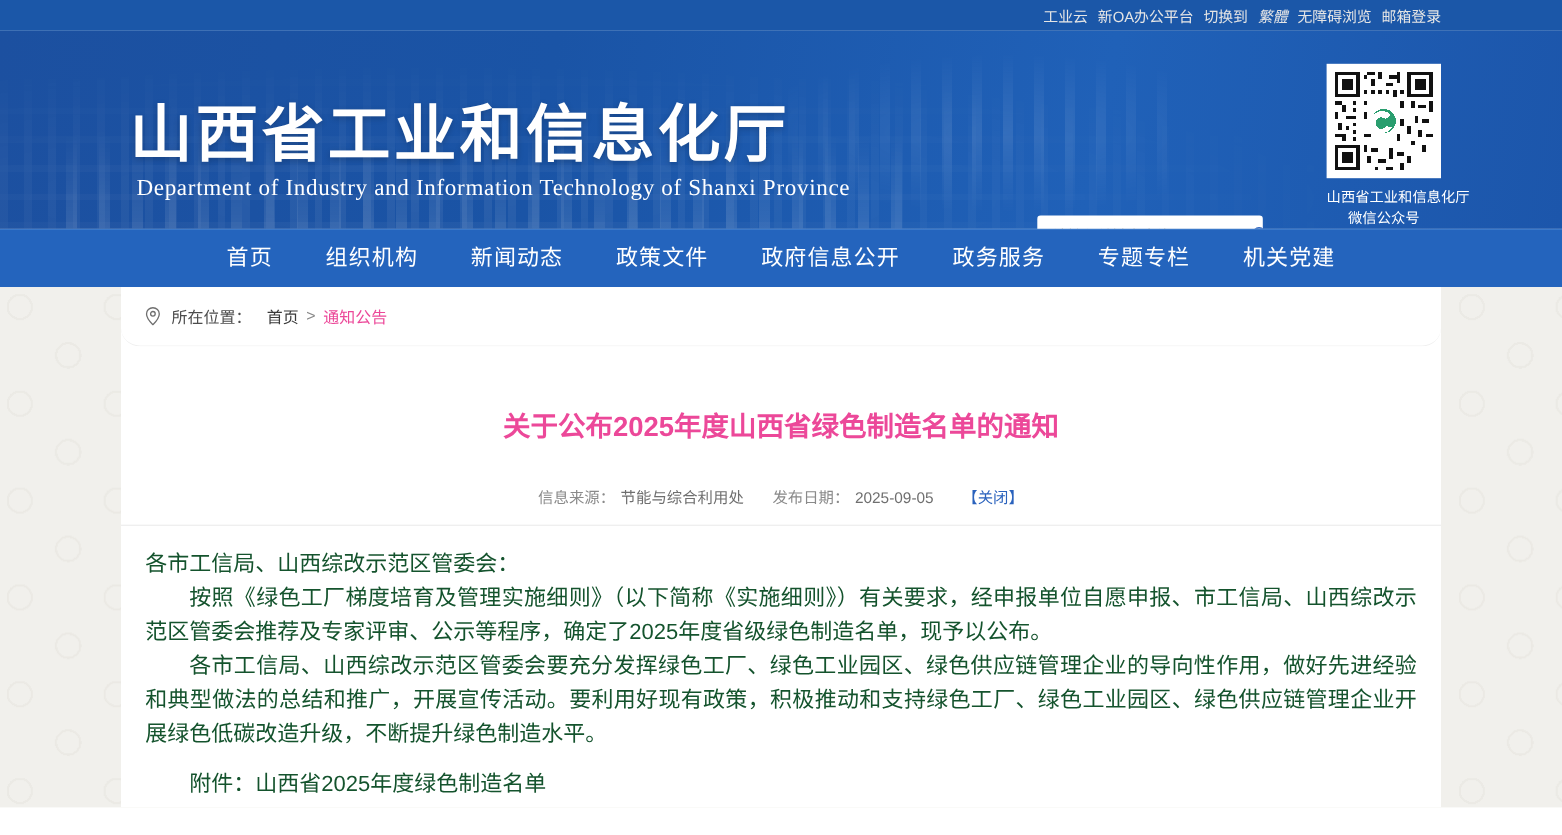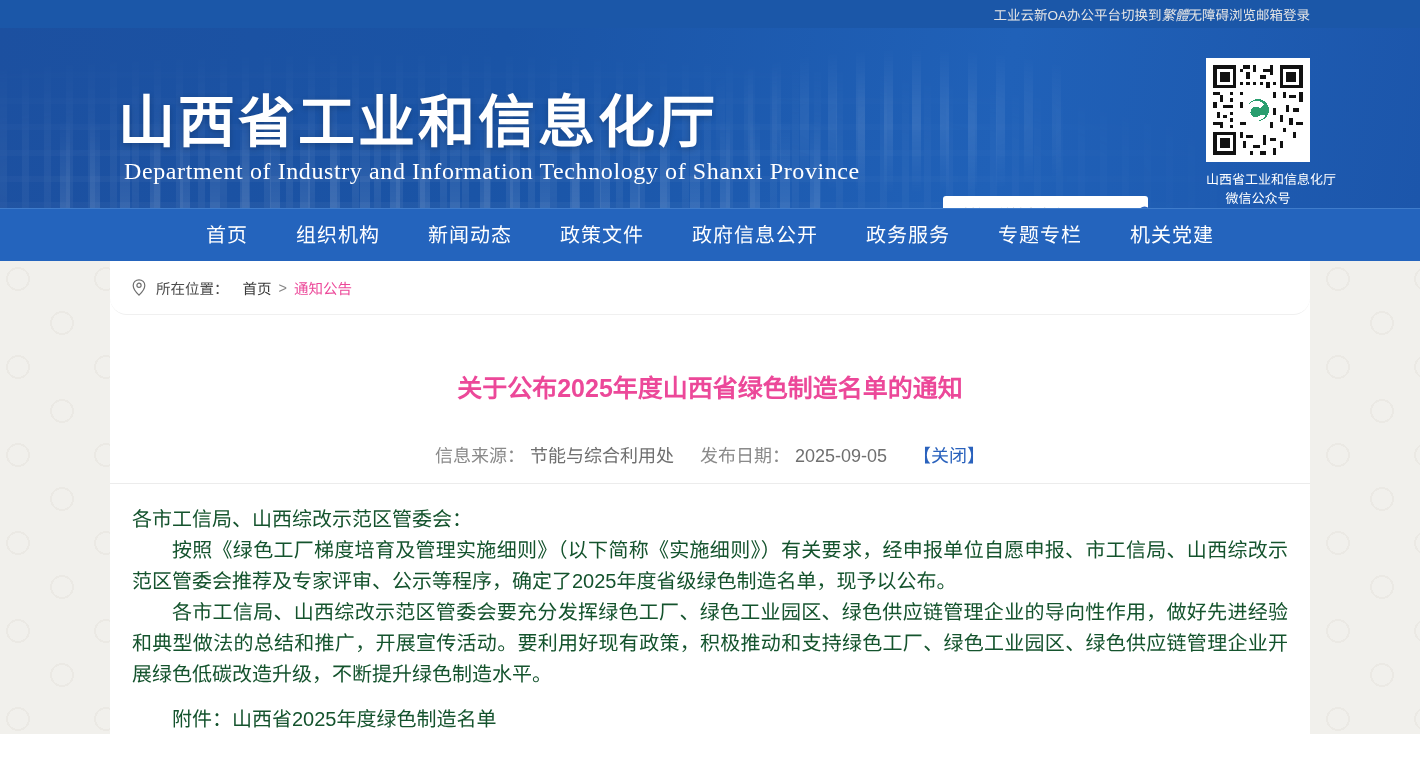--- a/index.html
+++ b/index.html
@@ -16,20 +16,21 @@
     height: 28px;
     background: #1b57a8;
     display: flex;
     align-items: center;
     justify-content: flex-end;
     padding-right: 110px;
     font-size: 13.5px;
     color: #e5e5e5;
   }
   .topbar .tb-item {
+    margin-left: 9px;
     white-space: nowrap;
   }
   .topbar .tb-item:first-child { margin-left: 0; }
   .tb-trad { font-style: italic; font-family: "Liberation Serif", serif; }
 
   
   .header {
     position: relative;
     height: 180px;
     background: linear-gradient(100deg, #1c50a0 0%, #1a54a6 35%, #2061b8 70%, #1c56ab 100%);
@@ -71,21 +72,21 @@
     font-size: 57px;
     font-weight: bold;
     letter-spacing: 3px;
     text-shadow: 0 2px 6px rgba(0,0,0,.2);
     font-family: "Liberation Serif", "DejaVu Serif", serif;
   }
   .site-subtitle {
     position: absolute;
     left: 124px; top: 130px;
     color: #ffffff;
-    font-size: 24px;
+    font-size: 21px;
     letter-spacing: .6px;
     font-family: "Liberation Serif", "DejaVu Serif", serif;
   }
 
   
   .searchbox {
     position: absolute;
     right: 272px; top: 168px;
     width: 205px; height: 36px;
     background: #fff;
@@ -205,21 +206,21 @@
     font-family: "Liberation Sans", "DejaVu Sans", sans-serif;
   }
 
   .meta {
     display: flex;
     align-items: center;
     justify-content: center;
     gap: 26px;
     margin-top: 34px;
     padding-bottom: 16px;
-    font-size: 18px;
+    font-size: 14px;
     color: #8a8a8a;
     border-bottom: 1px solid #ececec;
   }
   .meta .meta-val { color: #6f6f6f; margin-left: 5px; }
   .meta .close-link { color: #2a62bd; text-decoration: none; }
 
   .article-body {
     padding: 20px 22px 0 22px;
     font-size: 20px;
     line-height: 31px;

